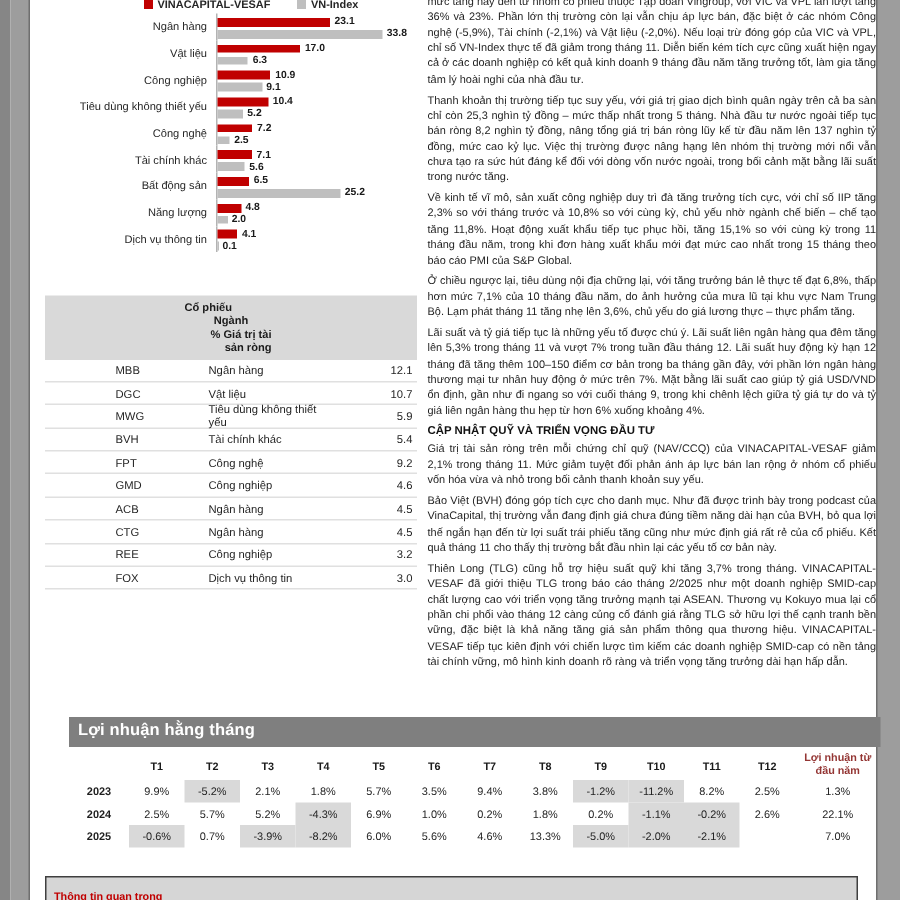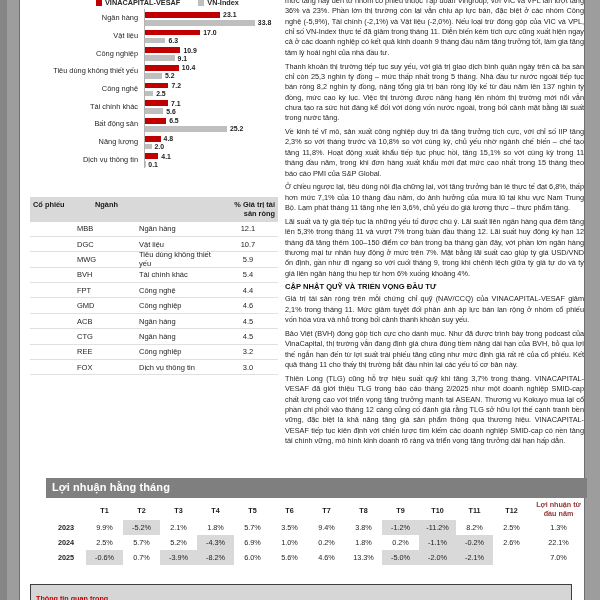--- a/index.html
+++ b/index.html
@@ -24,28 +24,28 @@
   .bars{flex:1;border-left:1px solid #b3b3b3;padding-top:2.4px;}
   .bar-line{height:6.9px;display:flex;align-items:center;margin-bottom:1px;}
   .bar{height:5.8px;flex:0 0 auto;}
   .bar-val{font-size:6.9px;font-weight:600;color:#1a1a1a;margin-left:3px;white-space:nowrap;}
 
   
   .sec-title{background:#7f7f7f;color:#ffffff;font-weight:700;font-size:11px;padding:3px 6px 5px;letter-spacing:0.1px;}
 
   
   .port{position:absolute;left:30px;top:197px;width:248px;}
-  .port-head{display:flex;background:#d9d9d9;font-weight:700;font-size:7.4px;padding:3px 3px;align-items:flex-start;color:#1a1a1a;}
+  .port-head{display:flex;background:#d9d9d9;font-weight:700;font-size:7.4px;padding:3px 3px;align-items:center;color:#1a1a1a;flex-direction:column;}
   .ph-stock{width:62px;}
   .ph-sector{flex:1;}
   .ph-nav{width:54px;text-align:right;line-height:1.25;}
   .port-row{display:flex;font-size:7.5px;height:14.4px;align-items:center;border-bottom:1px solid #e0e0e0;padding:0 3px;color:#1f1f1f;}
   .pr-stock{width:62px;padding-left:44px;}
   .pr-sector{flex:1;}
-  .pr-nav{width:54px;text-align:center;}
+  .pr-nav{width:54px;text-align:right;}
 
   
   .commentary{position:absolute;left:285px;top:-4px;width:299px;}
   .commentary p{margin:0 0 3.5px 0;font-size:7.3px;line-height:10.35px;text-align:justify;color:#1f1f1f;}
   .sec-head{font-weight:700;font-size:7.6px;margin:0 0 3px 0;color:#111;}
 
   
   .monthly{position:absolute;left:46px;top:478px;width:541px;}
   .monthly table{width:100%;border-collapse:collapse;table-layout:fixed;margin-top:2px;}
   .monthly th{font-size:7.2px;font-weight:700;text-align:center;padding:1px 0;color:#1a1a1a;vertical-align:middle;height:18px;}
@@ -220,21 +220,21 @@
         <span class="pr-nav">5.9</span>
       </div>
       <div class="port-row">
         <span class="pr-stock">BVH</span>
         <span class="pr-sector">Tài chính khác</span>
         <span class="pr-nav">5.4</span>
       </div>
       <div class="port-row">
         <span class="pr-stock">FPT</span>
         <span class="pr-sector">Công nghệ</span>
-        <span class="pr-nav">4.4</span>
+        <span class="pr-nav">9.2</span>
       </div>
       <div class="port-row">
         <span class="pr-stock">GMD</span>
         <span class="pr-sector">Công nghiệp</span>
         <span class="pr-nav">4.6</span>
       </div>
       <div class="port-row">
         <span class="pr-stock">ACB</span>
         <span class="pr-sector">Ngân hàng</span>
         <span class="pr-nav">4.5</span>

